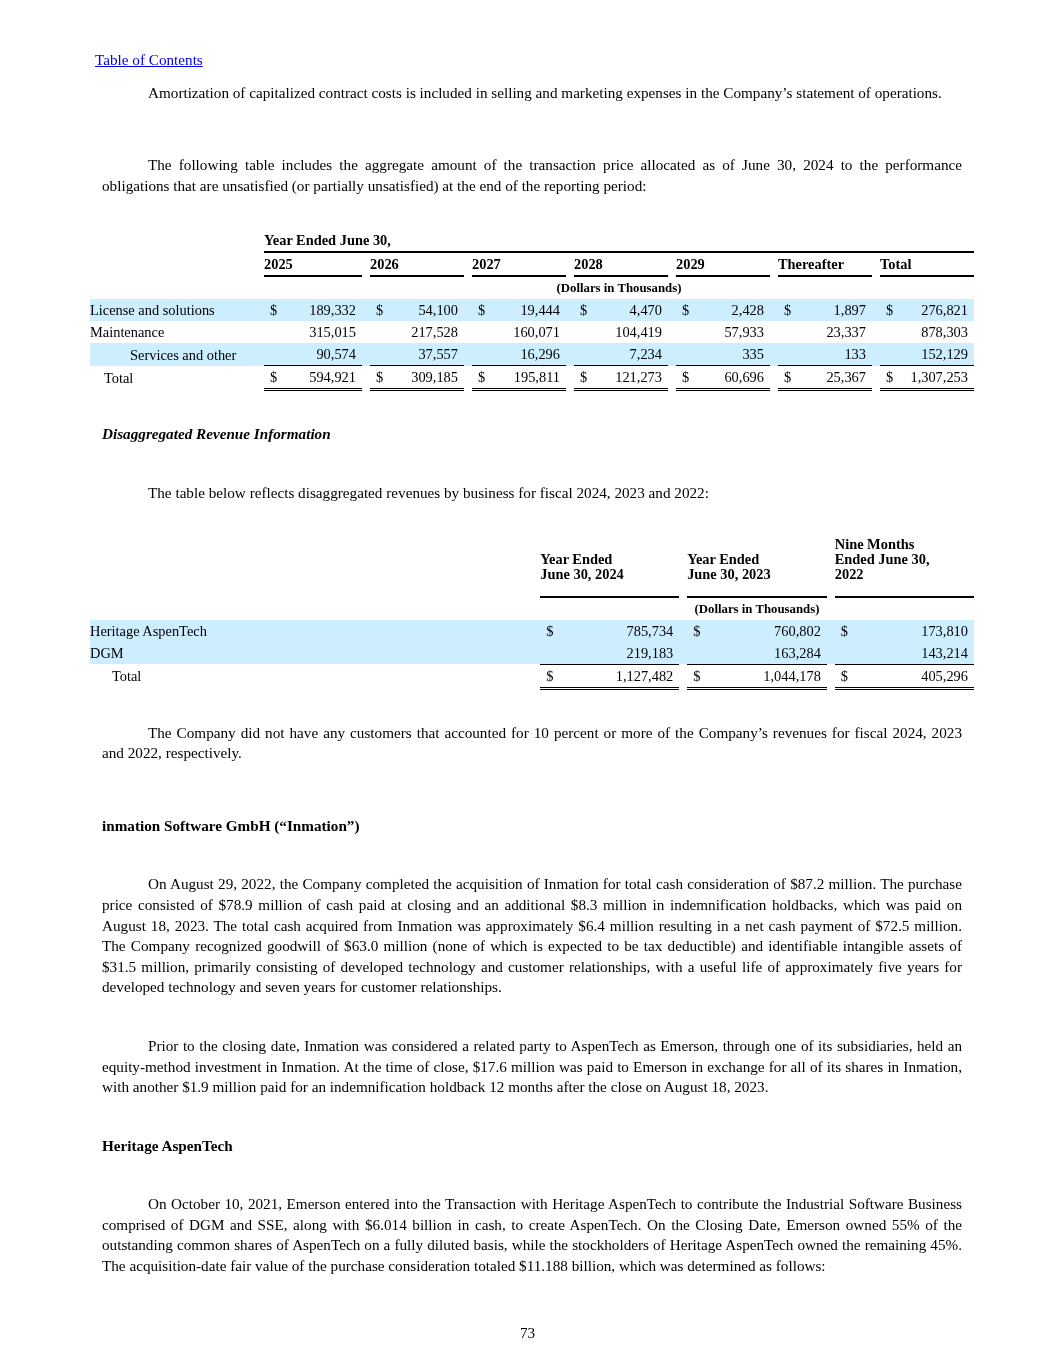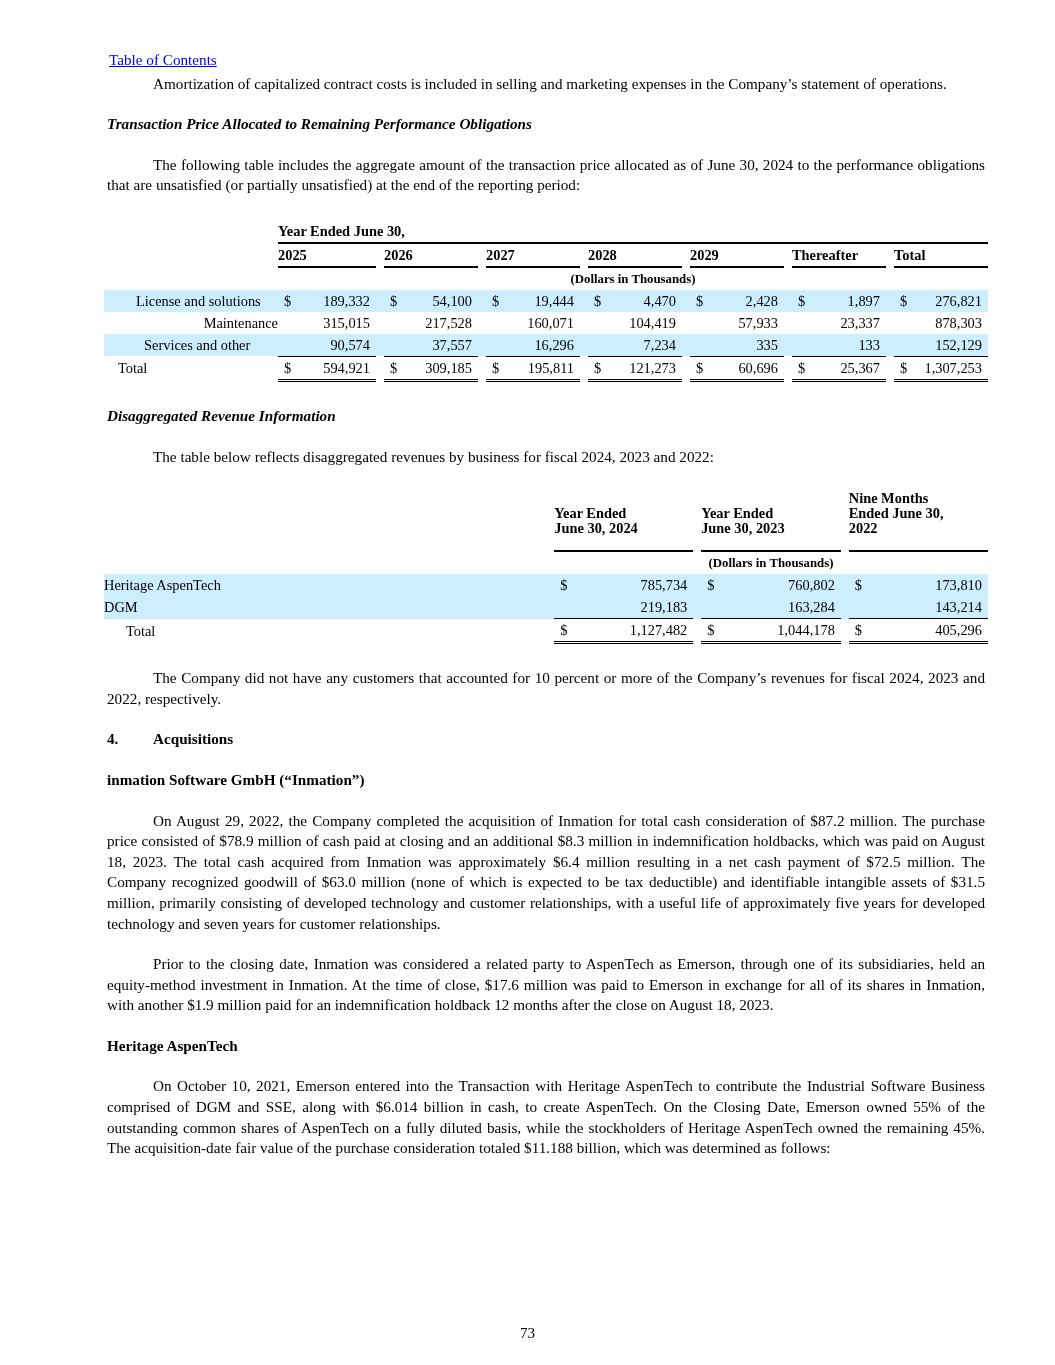--- a/index.html
+++ b/index.html
@@ -1,19 +1,19 @@
 <!DOCTYPE html>
 <html><head>
 <meta charset="utf-8">
 <style>
   html, body { margin: 0; padding: 0; background: #ffffff; }
   body { width: 1055px; height: 1365px; position: relative; font-family: "Liberation Serif", serif; color: #000; font-size: 15.2px; line-height: 20.6px; }
-  .page { position: absolute; left: 104px; top: 50px; width: 884px; }
+  .page { position: absolute; left: 90px; top: 50px; width: 884px; }
   a.toc { color: #0000ee; text-decoration: underline; margin-left: 5px; }
-  p { margin: 3px; text-align: justify; }
+  p { margin: 12px; text-align: justify; }
   .indent { text-indent: 46px; }
   .h-italic { font-weight: bold; font-style: italic; }
   .h-bold { font-weight: bold; }
   .gap-s { height: 14px; }
   .gap-m { height: 21px; }
   table { border-collapse: collapse; width: 884px; font-size: 14.4px; }
   td { padding: 0; height: 22px; line-height: 22px; white-space: nowrap; }
   .hl td.c { background: #cceeff; }
   .hl td.lbl { background: #cceeff; }
   .num { text-align: right; padding-right: 6px; }
@@ -27,21 +27,20 @@
   .indent-total2 { padding-left: 22px; }
   .hdr3 td { line-height: 15px; height: auto; vertical-align: bottom; padding-bottom: 14px; }
 </style>
 </head>
 <body>
 
 <div class="page">
   <a class="toc" href="#">Table of Contents</a>
   <p class="indent">Amortization of capitalized contract costs is included in selling and marketing expenses in the Company’s statement of operations.</p>
   <div class="gap-s"></div>
-  <p class="h-italic">Transaction Price Allocated to Remaining Performance Obligations</p>
   <div class="gap-s"></div>
   <p class="indent">The following table includes the aggregate amount of the transaction price allocated as of June 30, 2024 to the performance obligations that are unsatisfied (or partially unsatisfied) at the end of the reporting period:</p>
   <div class="gap-m"></div>
 
   
   <table id="t1">
     <colgroup>
       <col style="width:174px">
       <col style="width:20px">
         <col style="width:78px">
@@ -85,21 +84,21 @@
           <td></td>
           <td class="th" colspan="2" style="border-bottom: 2px solid rgb(0, 0, 0);">Total</td>
         </tr>
     <tr>
           <td></td>
           <td colspan="20" class="sub">(Dollars in Thousands)</td>
         </tr>
     </tbody>
       <tbody id="t1-body">
         <tr class="hl ">
-          <td class="lbl c" style="border-top: none; border-bottom: none; padding-left: 32px;">License and solutions</td>
+          <td class="lbl c" style="border-top: none; border-bottom: none;">License and solutions</td>
           <td class="dol c">$</td>
           <td class="num c">189,332</td>
           <td class="c"></td>
           <td class="dol c">$</td>
           <td class="num c">54,100</td>
           <td class="c"></td>
           <td class="dol c">$</td>
           <td class="num c">19,444</td>
           <td class="c"></td>
           <td class="dol c">$</td>
@@ -108,21 +107,21 @@
           <td class="dol c">$</td>
           <td class="num c">2,428</td>
           <td class="c"></td>
           <td class="dol c">$</td>
           <td class="num c">1,897</td>
           <td class="c"></td>
           <td class="dol c">$</td>
           <td class="num c">276,821</td>
         </tr>
         <tr>
-          <td class="lbl c" style="border-top: none; border-bottom: none; text-align: right;">Maintenance</td>
+          <td class="lbl c" style="border-top: none; border-bottom: none;">Maintenance</td>
           <td class="dol c"></td>
           <td class="num c">315,015</td>
           <td class="c"></td>
           <td class="dol c"></td>
           <td class="num c">217,528</td>
           <td class="c"></td>
           <td class="dol c"></td>
           <td class="num c">160,071</td>
           <td class="c"></td>
           <td class="dol c"></td>
@@ -267,23 +266,20 @@
           <td class="c" style="border: none;"></td>
           <td class="dol c">$</td>
           <td class="num c">405,296</td>
         </tr>
       </tbody>
   </table>
 
   <div class="gap-m"></div>
   <p class="indent">The Company did not have any customers that accounted for 10 percent or more of the Company’s revenues for fiscal 2024, 2023 and 2022, respectively.</p>
   <div class="gap-s"></div>
-  <p class="h-bold">
-    <span style="display:inline-block;width:46px;">4.</span><span>Acquisitions</span>
-  </p>
   <div class="gap-s"></div>
   <p class="h-bold">inmation Software GmbH (“Inmation”)</p>
   <div class="gap-s"></div>
   <p class="indent">On August 29, 2022, the Company completed the acquisition of Inmation for total cash consideration of $87.2 million. The purchase price consisted of $78.9 million of cash paid at closing and an additional $8.3 million in indemnification holdbacks, which was paid on August 18, 2023. The total cash acquired from Inmation was approximately $6.4 million resulting in a net cash payment of $72.5 million. The Company recognized goodwill of $63.0 million (none of which is expected to be tax deductible) and identifiable intangible assets of $31.5 million, primarily consisting of developed technology and customer relationships, with a useful life of approximately five years for developed technology and seven years for customer relationships.</p>
   <div class="gap-s"></div>
   <p class="indent">Prior to the closing date, Inmation was considered a related party to AspenTech as Emerson, through one of its subsidiaries, held an equity-method investment in Inmation. At the time of close, $17.6 million was paid to Emerson in exchange for all of its shares in Inmation, with another $1.9 million paid for an indemnification holdback 12 months after the close on August 18, 2023.</p>
   <div class="gap-s"></div>
   <p class="h-bold">Heritage AspenTech</p>
   <div class="gap-s"></div>
   <p class="indent">On October 10, 2021, Emerson entered into the Transaction with Heritage AspenTech to contribute the Industrial Software Business comprised of DGM and SSE, along with $6.014 billion in cash, to create AspenTech. On the Closing Date, Emerson owned 55% of the outstanding common shares of AspenTech on a fully diluted basis, while the stockholders of Heritage AspenTech owned the remaining 45%. The acquisition-date fair value of the purchase consideration totaled $11.188 billion, which was determined as follows:</p>

